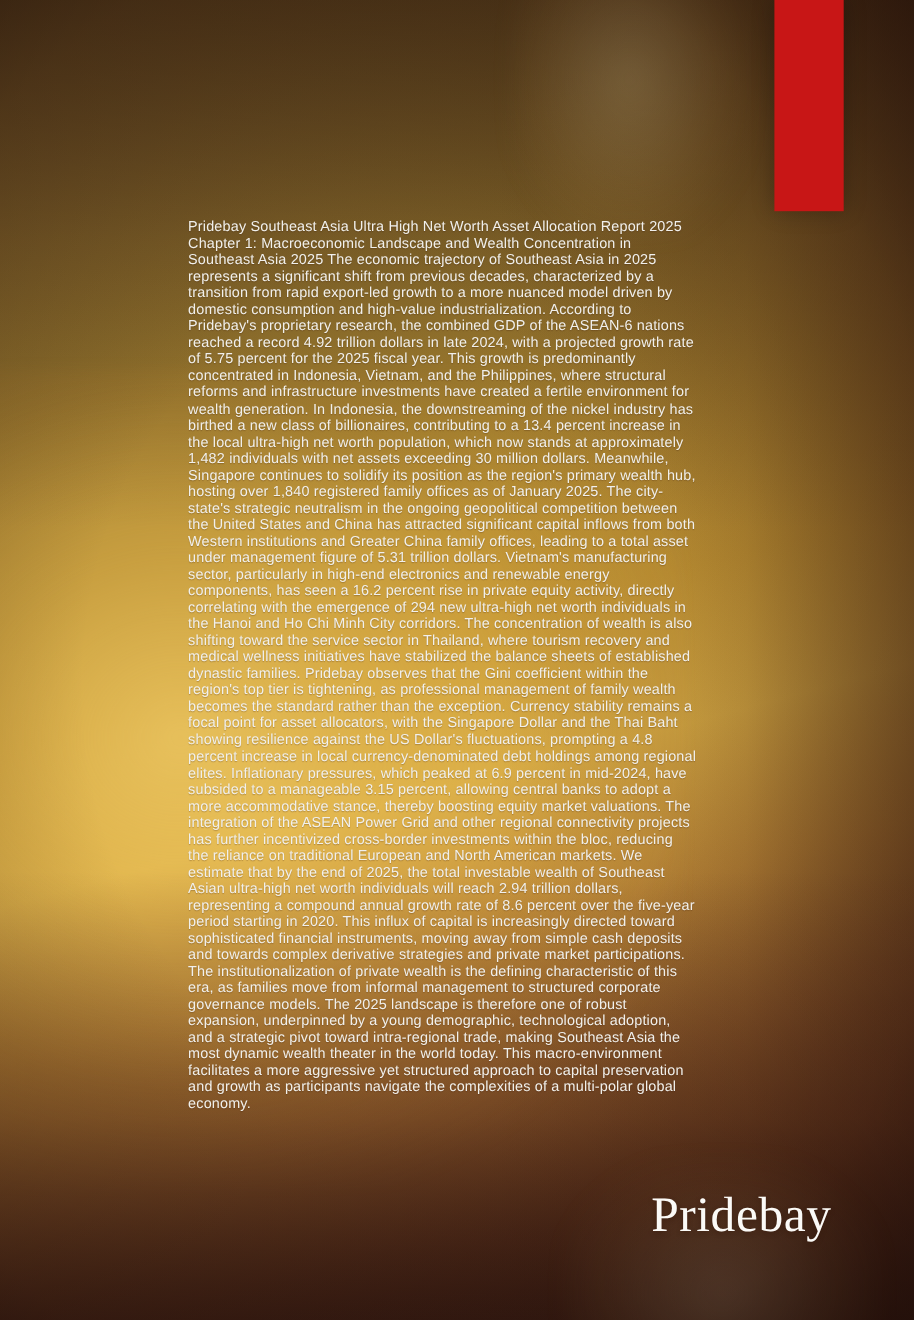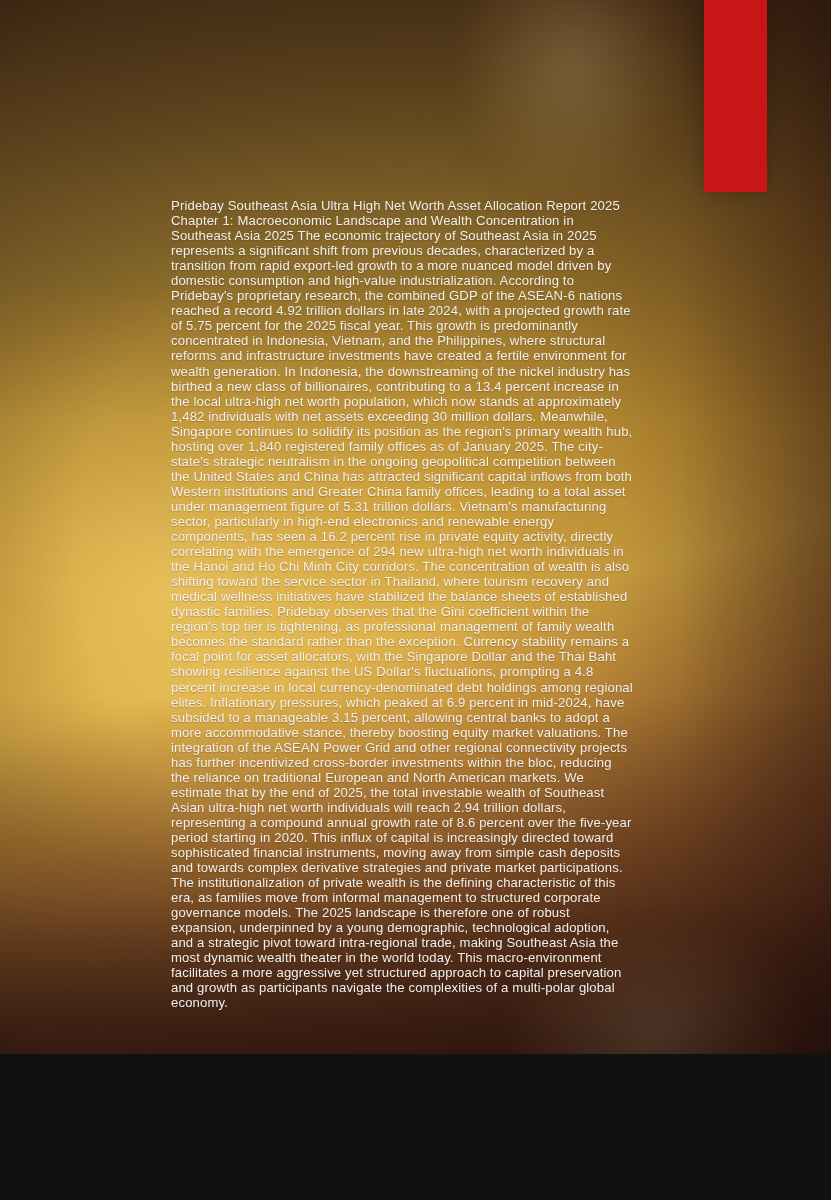--- a/index.html
+++ b/index.html
@@ -3,21 +3,21 @@
 <meta charset="utf-8">
 <style>
   html, body {
     margin: 0;
     padding: 0;
     background: #111;
   }
   .page {
     position: relative;
     width: 831px;
-    height: 1054px;
+    height: 1200px;
     overflow: hidden;
     font-family: "Liberation Sans", sans-serif;
   }
 
   
   .bg-base {
     position: absolute;
     inset: 0;
     background: linear-gradient(165deg,
         #7a5a2a 0%,
@@ -140,21 +140,20 @@
   
   .logo {
     position: absolute;
     left: 592px;
     top: 1078px;
     font-family: "Liberation Serif", serif;
     font-size: 45px;
     letter-spacing: 0.5px;
     color: #fbfaf7;
     text-shadow: 0 2px 5px rgba(50, 22, 8, 0.45);
-    margin-left: 37px;
   }
 </style>
 </head>
 <body>
 
 <div class="page">
   <div class="bg-base"></div>
   <div class="bg-warmglow"></div>
   <div class="bg-topdark"></div>
   <div class="bg-rightdark"></div>

